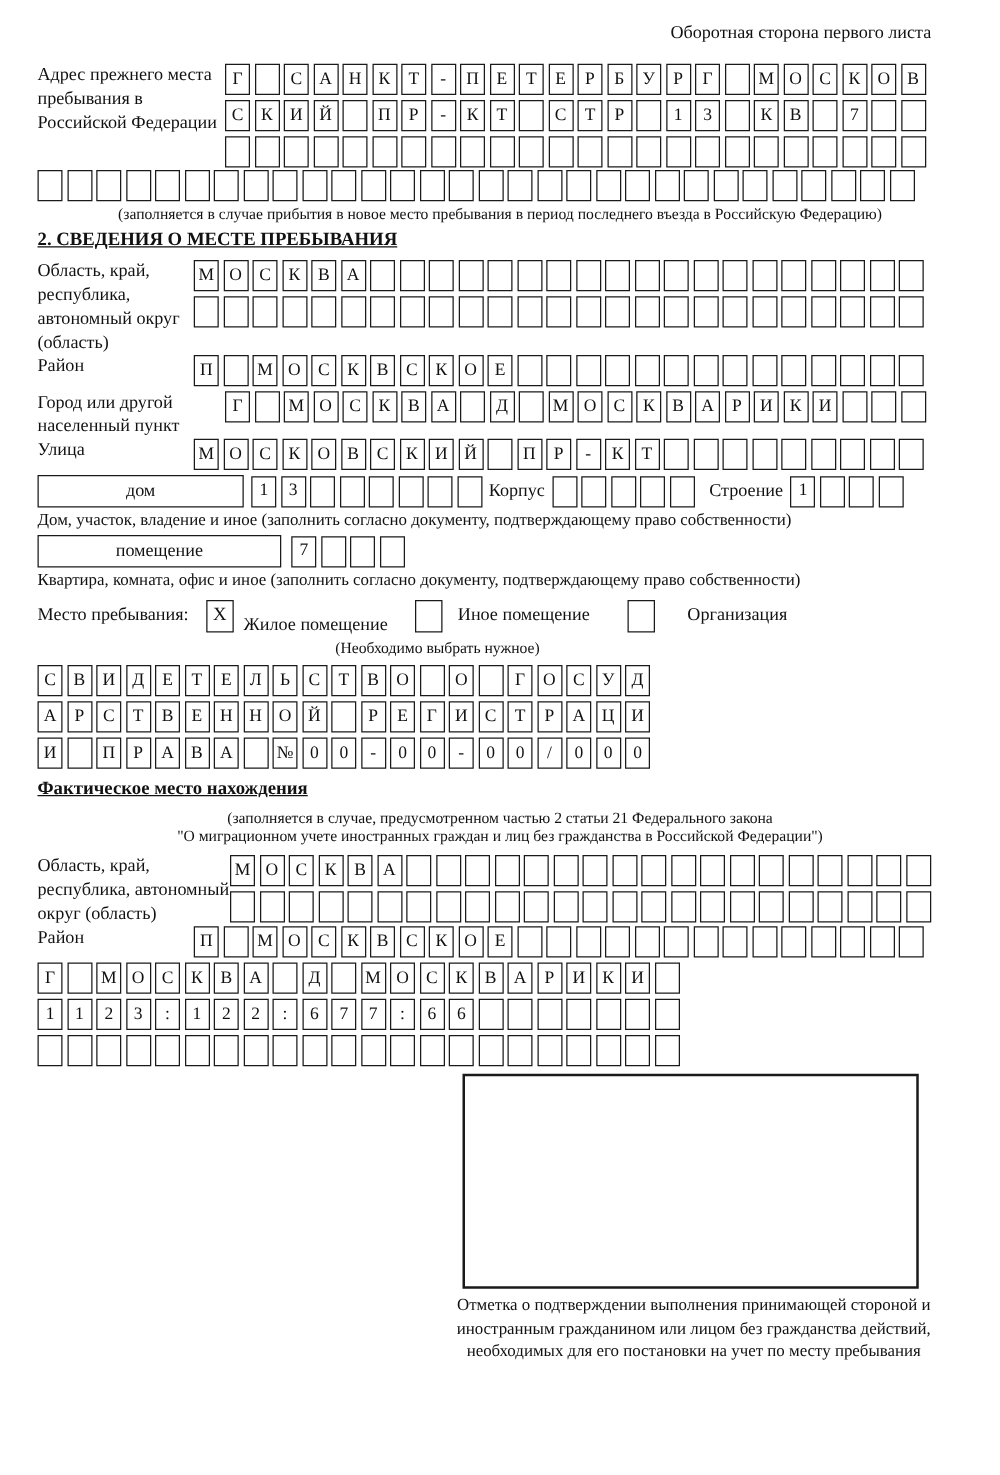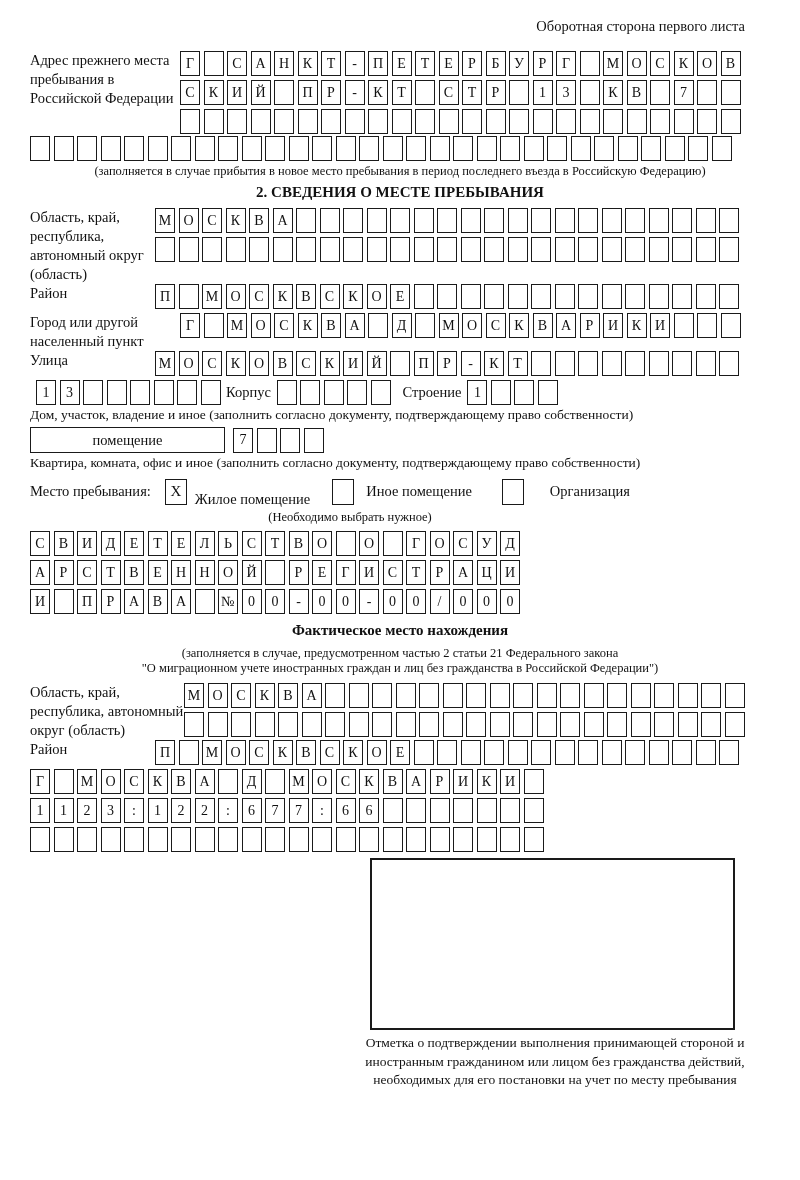--- a/index.html
+++ b/index.html
@@ -20,21 +20,21 @@
   .cellrow { display:flex; }
   .cellrow + .cellrow { margin-top:4px; }
   .cell {
     width:20px; height:25px; box-sizing:border-box; flex-shrink:0;
     border:1.8px solid #1a1a1a; margin-right:3.5px;
     display:inline-flex; align-items:center; justify-content:center;
     font-size:14px; line-height:1;
   }
   .note { font-size:12.5px; text-align:center; margin:3px 0 5px 0; }
   .lnote { font-size:13.5px; margin:2px 0 4px 0; }
-  .title { font-size:15px; font-weight:bold; text-align:center; margin:4px 0 7px 0; }
+  .title { font-size:15px; font-weight:bold; margin:4px 0 7px 0;text-decoration:underline; }
 
   .wbox {
     box-sizing:border-box; height:26px; border:1.8px solid #1a1a1a;
     display:flex; align-items:center; justify-content:center;
     font-size:14.5px; flex-shrink:0;
   }
   .inlinerow { display:flex; align-items:center; margin:4px 0 2px 0; }
   .il-lab { font-size:14.5px; flex-shrink:0; }
   .chk {
     width:22px; height:26px; box-sizing:border-box; border:1.8px solid #1a1a1a;
@@ -324,20 +324,21 @@
       <span class="cell"></span>
       <span class="cell"></span>
       <span class="cell"></span>
       <span class="cell"></span>
       <span class="cell"></span>
       <span class="cell"></span>
     </div>
 </div>
 
 <div class="inlinerow">
+  <div class="wbox" style="width:165px;">дом</div>
   <div class="cellrow" style="margin-left:6px;">
       <span class="cell">1</span>
       <span class="cell">3</span>
       <span class="cell"></span>
       <span class="cell"></span>
       <span class="cell"></span>
       <span class="cell"></span>
       <span class="cell"></span>
       <span class="cell"></span>
     </div>

